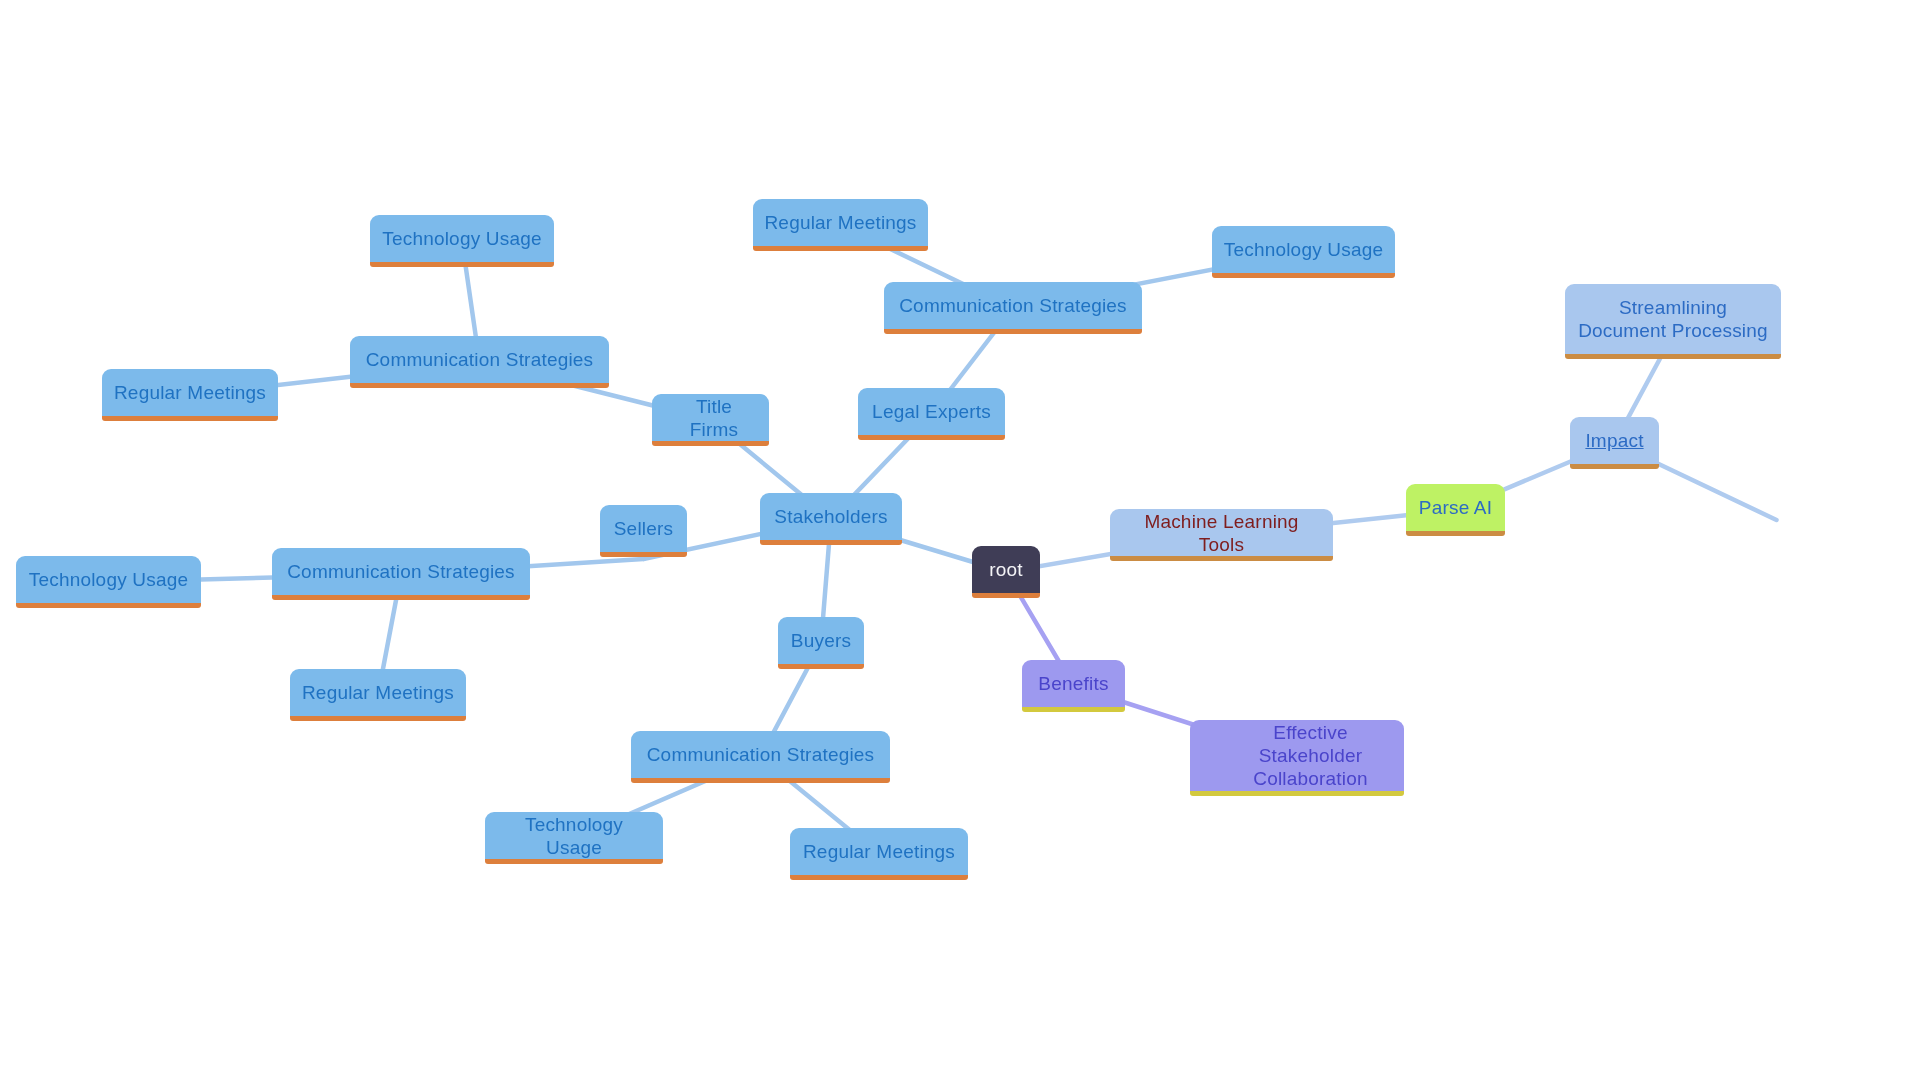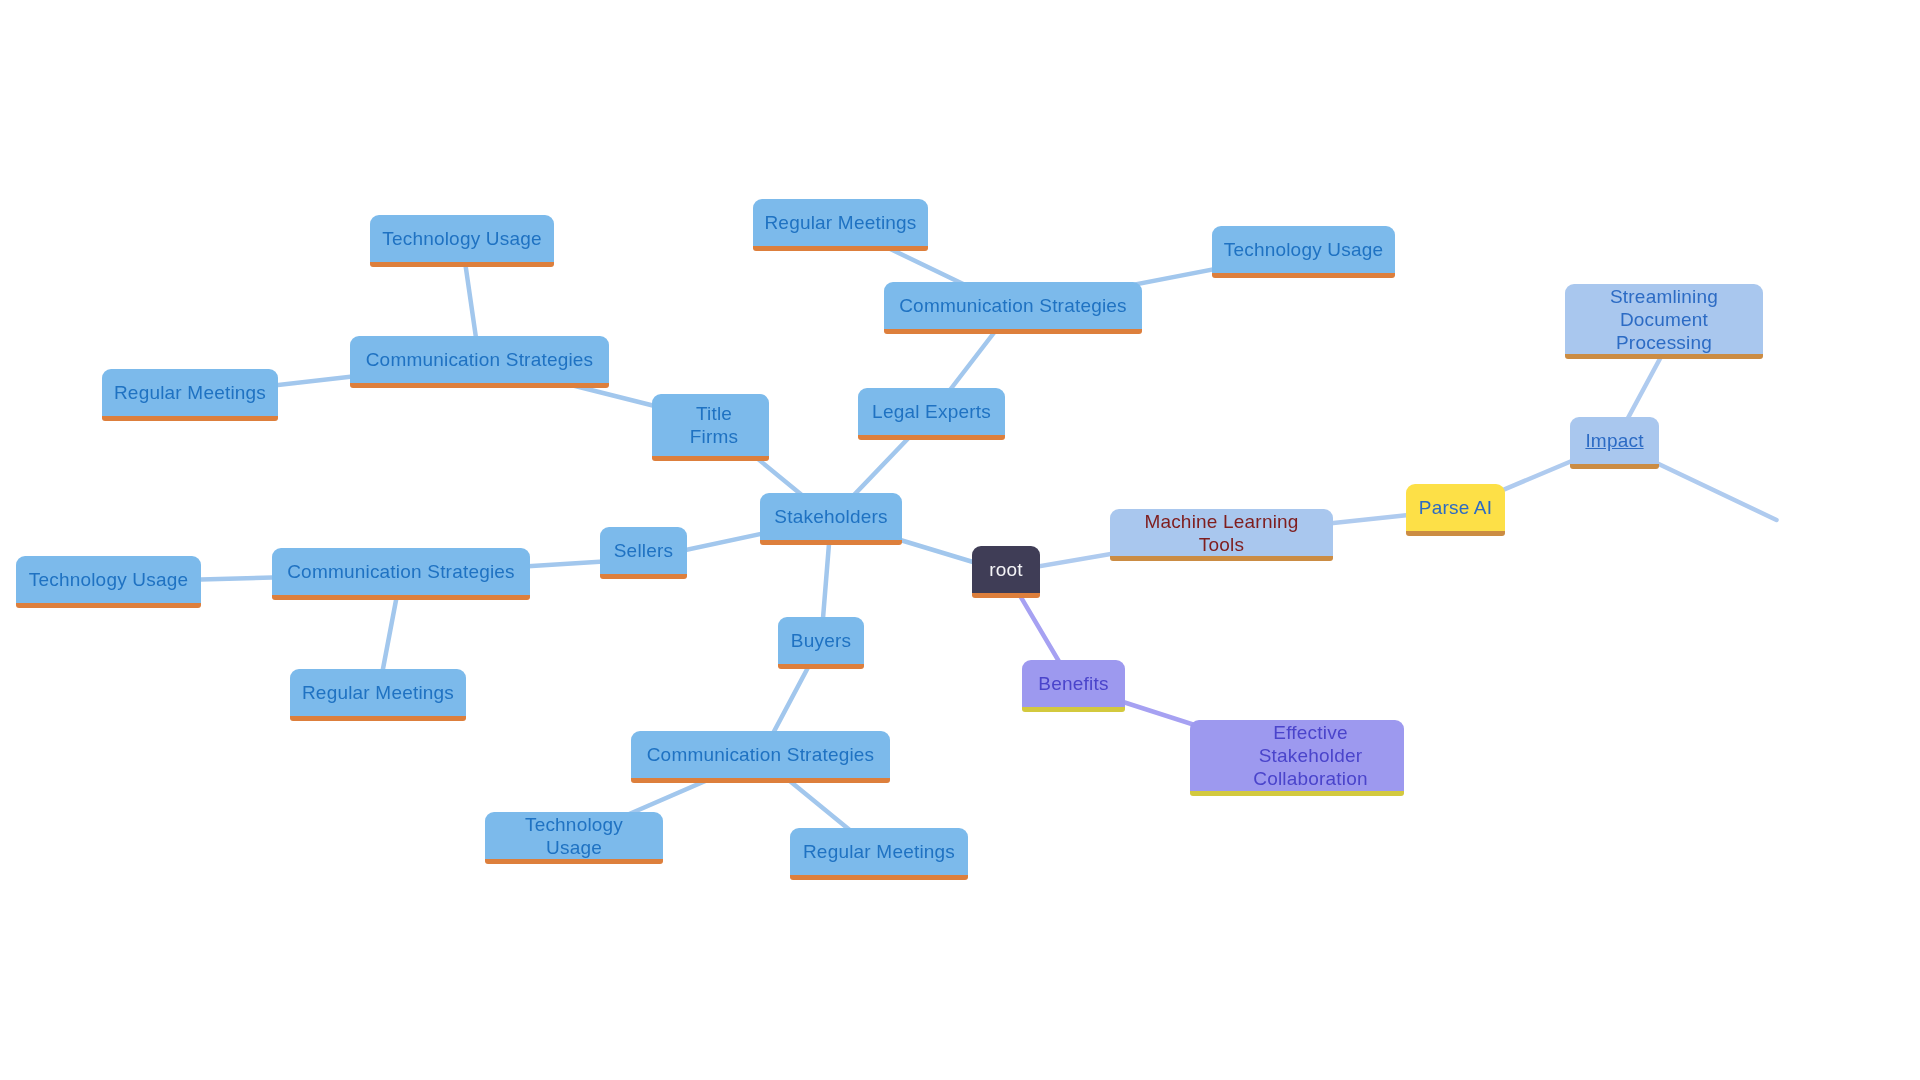--- a/index.html
+++ b/index.html
@@ -71,27 +71,27 @@
       <line x1="1006" y1="572" x2="1073.5" y2="686" stroke="#a6a1f2" stroke-width="4.5" stroke-linecap="round"></line>
       <line x1="1073.5" y1="686" x2="1297" y2="758" stroke="#a6a1f2" stroke-width="4.5" stroke-linecap="round"></line>
     </svg>
 
 <div class="node" style="left: 972px; top: 546px; width: 68px; height: 52px; background: rgb(63, 61, 86); color: rgb(244, 244, 246); border-bottom: 5px solid rgb(221, 127, 60);">
       <span>root</span>
     </div>
     <div class="node" style="left: 760px; top: 493px; width: 142px; height: 52px; background: rgb(124, 186, 235); color: rgb(31, 114, 194); border-bottom: 5px solid rgb(221, 127, 60);">
       <span>Stakeholders</span>
     </div>
-    <div class="node" style="left: 652px; top: 394px; width: 117px; height: 67px; background: rgb(124, 186, 235); color: rgb(31, 114, 194); border-bottom: 5px solid rgb(221, 127, 60); padding-left: 17px;">
+    <div class="node" style="left: 652px; top: 394px; width: 117px; height: 52px; background: rgb(124, 186, 235); color: rgb(31, 114, 194); border-bottom: 5px solid rgb(221, 127, 60); padding-left: 17px;">
       <span>Title Firms</span>
     </div>
     <div class="node" style="left: 858px; top: 388px; width: 147px; height: 52px; background: rgb(124, 186, 235); color: rgb(31, 114, 194); border-bottom: 5px solid rgb(221, 127, 60);">
       <span>Legal Experts</span>
     </div>
-    <div class="node" style="left: 600px; top: 527px; width: 87px; height: 52px; background: rgb(124, 186, 235); color: rgb(31, 114, 194); border-bottom: 5px solid rgb(221, 127, 60);">
+    <div class="node" style="left: 600px; top: 505px; width: 87px; height: 52px; background: rgb(124, 186, 235); color: rgb(31, 114, 194); border-bottom: 5px solid rgb(221, 127, 60);">
       <span>Sellers</span>
     </div>
     <div class="node" style="left: 778px; top: 617px; width: 86px; height: 52px; background: rgb(124, 186, 235); color: rgb(31, 114, 194); border-bottom: 5px solid rgb(221, 127, 60);">
       <span>Buyers</span>
     </div>
     <div class="node" style="left: 350px; top: 336px; width: 259px; height: 52px; background: rgb(124, 186, 235); color: rgb(31, 114, 194); border-bottom: 5px solid rgb(221, 127, 60);">
       <span>Communication Strategies</span>
     </div>
     <div class="node" style="left: 370px; top: 215px; width: 184px; height: 52px; background: rgb(124, 186, 235); color: rgb(31, 114, 194); border-bottom: 5px solid rgb(221, 127, 60);">
       <span>Technology Usage</span>
@@ -122,27 +122,27 @@
     </div>
     <div class="node" style="left: 485px; top: 812px; width: 178px; height: 52px; background: rgb(124, 186, 235); color: rgb(31, 114, 194); border-bottom: 5px solid rgb(221, 127, 60);">
       <span>Technology Usage</span>
     </div>
     <div class="node" style="left: 790px; top: 828px; width: 178px; height: 52px; background: rgb(124, 186, 235); color: rgb(31, 114, 194); border-bottom: 5px solid rgb(221, 127, 60);">
       <span>Regular Meetings</span>
     </div>
     <div class="node" style="left: 1110px; top: 509px; width: 223px; height: 52px; background: rgb(169, 199, 238); color: #7f1d1d; border-bottom: 5px solid rgb(203, 140, 67);">
       <span>Machine Learning Tools</span>
     </div>
-    <div class="node" style="left: 1406px; top: 484px; width: 99px; height: 52px; background: #fde047; color: rgb(44, 107, 196); border-bottom: 5px solid rgb(203, 140, 67);">
+    <div class="node" style="left: 1406px; top: 484px; width: 99px; height: 52px; background: #bef264; color: rgb(44, 107, 196); border-bottom: 5px solid rgb(203, 140, 67);">
       <span>Parse AI</span>
     </div>
     <div class="node" style="left: 1570px; top: 417px; width: 89px; height: 52px; background: rgb(169, 199, 238); color: rgb(44, 107, 196); border-bottom: 5px solid rgb(203, 140, 67); text-decoration: underline;">
       <span>Impact</span>
     </div>
-    <div class="node" style="left: 1565px; top: 284px; width: 198px; height: 75px; background: rgb(169, 199, 238); color: rgb(44, 107, 196); border-bottom: 5px solid rgb(203, 140, 67); align-items: center;">
+    <div class="node" style="left: 1565px; top: 284px; width: 216px; height: 75px; background: rgb(169, 199, 238); color: rgb(44, 107, 196); border-bottom: 5px solid rgb(203, 140, 67); align-items: center;">
       <span>Streamlining Document Processing</span>
     </div>
     <div class="node" style="left: 1022px; top: 660px; width: 103px; height: 52px; background: rgb(157, 153, 239); color: rgb(74, 68, 203); border-bottom: 5px solid rgb(211, 201, 62); text-align: right;">
       <span>Benefits</span>
     </div>
     <div class="node" style="left: 1190px; top: 720px; width: 214px; height: 76px; background: rgb(157, 153, 239); color: rgb(74, 68, 203); border-bottom: 5px solid rgb(211, 201, 62); padding-left: 37px;">
       <span>Effective Stakeholder Collaboration</span>
     </div>
   </div>
 

